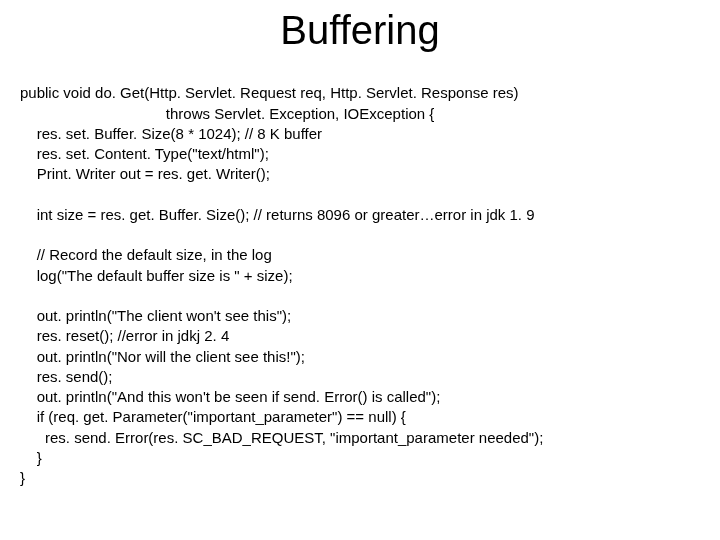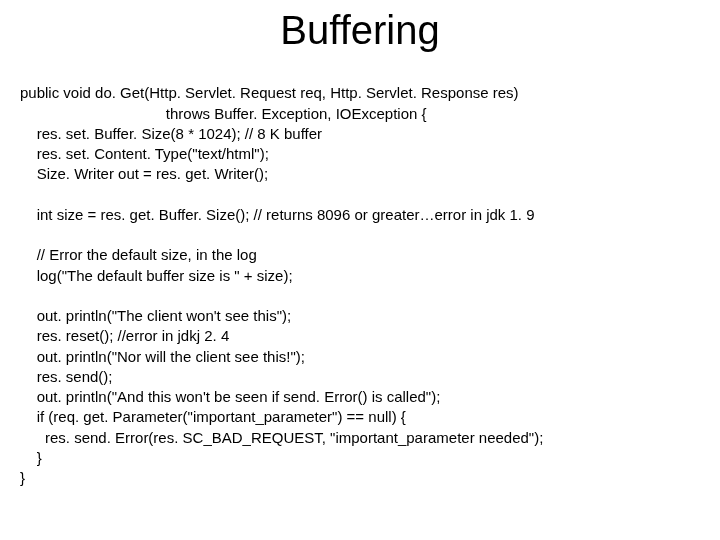--- a/index.html
+++ b/index.html
@@ -30,28 +30,28 @@
   }
   .bold { font-weight: 400; }
 </style>
 </head>
 <body>
 
 <div class="slide">
   <div class="title">Buffering</div>
   <div class="code">
 <span class="bold">public void do. Get(Http. Servlet. Request req, Http. Servlet. Response res)</span>
-<span class="bold">                                   throws Buffer. Exception, IOException {</span>
+<span class="bold">                                   throws Servlet. Exception, IOException {</span>
 <span>    res. set. Buffer. Size(8 * 1024); // 8 K buffer</span>
 <span>    res. set. Content. Type("text/html");</span>
-<span>    Size. Writer out = res. get. Writer();</span>
+<span>    Print. Writer out = res. get. Writer();</span>
 <span></span>
 <span>    int size = res. get. Buffer. Size(); // returns 8096 or greater…error in jdk 1. 9</span>
 <span></span>
-<span>    // Error the default size, in the log</span>
+<span>    // Record the default size, in the log</span>
 <span>    log("The default buffer size is " + size);</span>
 <span></span>
 <span>    out. println("The client won't see this");</span>
 <span>    res. reset(); //error in jdkj 2. 4</span>
 <span>    out. println("Nor will the client see this!");</span>
 <span>    res. send();</span>
 <span>    out. println("And this won't be seen if send. Error() is called");</span>
 <span>    if (req. get. Parameter("important_parameter") == null) {</span>
 <span>      res. send. Error(res. SC_BAD_REQUEST, "important_parameter needed");</span>
 <span>    }</span>

